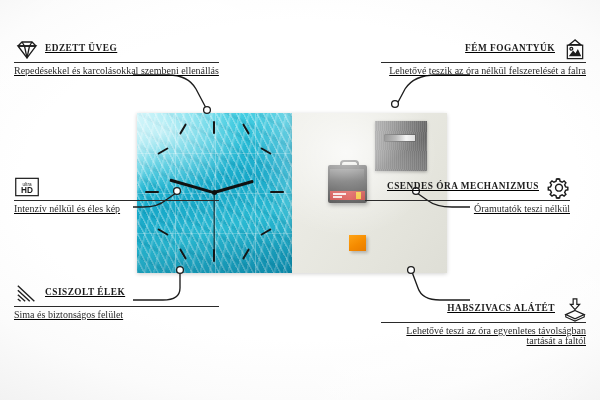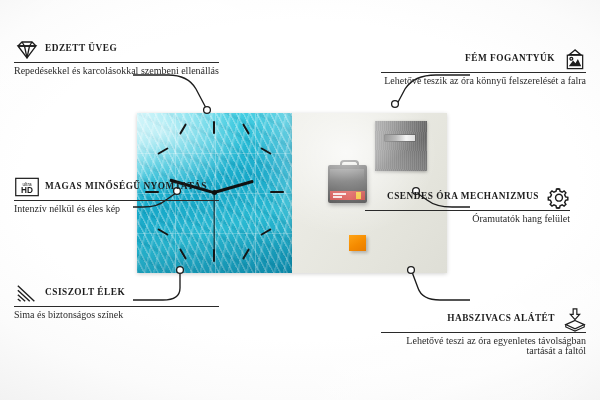--- a/index.html
+++ b/index.html
@@ -75,25 +75,25 @@
   #mech .label{position:absolute;left:2px;bottom:3px;width:35px;height:9px;
     background:linear-gradient(90deg,#c21a17 0%,#d42520 55%,#b8160f 100%);}
   #mech .label .w{position:absolute;top:2px;height:2px;background:rgba(255,255,255,.85);}
   #mech .label .y{position:absolute;right:4px;top:1px;width:5px;height:7px;background:#f0b500;}
 
   #foam{position:absolute;left:57px;top:122px;width:17px;height:16px;
     background:linear-gradient(150deg,#ffa415 0%,#f58b00 55%,#e87c00 100%);
     box-shadow:2px 2px 3px rgba(0,0,0,.22);}
 
   
-  .callout{position:absolute;width:205px;}
+  .callout{position:absolute;width:205px;text-decoration:underline;}
   .callout.left{text-align:left;}
   .callout.right{text-align:right;}
   .head{display:flex;align-items:center;gap:7px;padding-bottom:2px;}
-  .callout.right .head{flex-direction:row-reverse;margin-top:10px;}
+  .callout.right .head{flex-direction:row-reverse;}
   .title{font-size:9.3px;letter-spacing:.5px;color:#1c1c1c;line-height:11.5px;
     font-family:"Liberation Serif", serif;font-weight:700;text-transform:uppercase;}
   .rule{height:1px;background:#2a2a2a;width:100%;}
   .desc{font-size:10px;line-height:9.6px;color:#2b2b2b;padding-top:3px;
     font-family:"Liberation Serif", serif;}
   .ico{width:24px;height:22px;flex:0 0 24px;display:block;}
   .ico svg{display:block;}
 
   svg.wire{position:absolute;left:0;top:0;width:600px;height:400px;pointer-events:none;overflow:visible;}
 </style>
@@ -188,71 +188,70 @@
 
   <div class="callout left" style="left:14px;top:176px;">
     <div class="head">
       <span class="ico">
         <svg viewBox="0 0 30 24" width="26" height="22">
           <rect x="2" y="2" width="26" height="20" fill="none" stroke="#1c1c1c" stroke-width="1.4"></rect>
           <text x="15" y="10.5" font-family="Liberation Sans, sans-serif" font-size="5.4" text-anchor="middle" fill="#1c1c1c">ultra</text>
           <text x="15" y="19.5" font-family="Liberation Sans, sans-serif" font-size="9.5" font-weight="bold" text-anchor="middle" fill="#1c1c1c">HD</text>
         </svg>
       </span>
-      <span class="title">MAGAS MINŐSÉGŰ NYOMTATÁS</span>
     </div>
     <div class="rule"></div>
     <div class="desc">Intenzív nélkül és éles kép</div>
   </div>
 
   <div class="callout left" style="left:14px;top:282px;">
     <div class="head">
       <span class="ico">
         <svg viewBox="0 0 26 24" width="26" height="22" stroke="#1c1c1c" stroke-width="1.5" fill="none">
           <path d="M3,4 L21,21"></path>
             <path d="M3,9 L16,21"></path>
             <path d="M3,14 L11,21"></path>
             <path d="M3,18.5 L6,21"></path>
         </svg>
       </span>
       <span class="title">CSISZOLT ÉLEK</span>
     </div>
     <div class="rule"></div>
-    <div class="desc">Sima és biztonságos színek</div>
+    <div class="desc">Sima és biztonságos felület</div>
   </div>
 
   <div class="callout right" style="left:381px;top:38px;">
     <div class="head">
       <span class="ico">
         <svg viewBox="0 0 26 24" width="26" height="23" fill="none" stroke="#1c1c1c" stroke-width="1.3">
           <path d="M13,2 L7,7 L19,7 Z"></path>
           <rect x="5" y="7.5" width="16" height="14"></rect>
           <path d="M6.5,19 L11,13 L13.5,16 L16,11.5 L19.5,19 Z" fill="#1c1c1c" stroke="none"></path>
           <circle cx="9.2" cy="11.2" r="1.5"></circle>
         </svg>
       </span>
       <span class="title">FÉM FOGANTYÚK</span>
     </div>
     <div class="rule"></div>
-    <div class="desc">Lehetővé teszik az óra könnyű felszerelését a falra</div>
+    <div class="desc">Lehetővé teszik az óra nélkül felszerelését a falra</div>
   </div>
 
   <div class="callout right" style="left:365px;top:176px;">
     <div class="head">
       <span class="ico">
         <svg viewBox="0 0 26 24" width="26" height="23" fill="none" stroke="#1c1c1c" stroke-width="1.5">
           <path d="M13,3.2 l2.6,0 l.5,2.3 l2.2,1 l2-1.3 l1.9,1.9 l-1.3,2 l1,2.2 l2.3,.5 l0,2.6 l-2.3,.5 l-1,2.2 l1.3,2 l-1.9,1.9 l-2-1.3 l-2.2,1 l-.5,2.3 l-2.6,0" transform="translate(-2,0)"></path>
           <path d="M11,3.2 l-2.6,0 l-.5,2.3 l-2.2,1 l-2-1.3 l-1.9,1.9 l1.3,2 l-1,2.2 l-2.3,.5 l0,2.6 l2.3,.5 l1,2.2 l-1.3,2 l1.9,1.9 l2-1.3 l2.2,1 l.5,2.3 l2.6,0" transform="translate(2,0)"></path>
           <circle cx="13" cy="12.2" r="3.6"></circle>
         </svg>
       </span>
       <span class="title">CSENDES ÓRA MECHANIZMUS</span>
     </div>
     <div class="rule"></div>
-    <div class="desc">Óramutatók hang felület</div>
+    <div class="desc">Óramutatók teszi nélkül</div>
   </div>
 
   <div class="callout right" style="left:381px;top:298px;">
     <div class="head">
       <span class="ico">
         <svg viewBox="0 0 26 26" width="26" height="24" fill="none" stroke="#1c1c1c" stroke-width="1.3">
           <path d="M11,1 L15,1 L15,7 L18,7 L13,12.5 L8,7 L11,7 Z"></path>
           <path d="M13,13.5 L23,18 L13,22.5 L3,18 Z"></path>
           <path d="M3,18 L3,20.5 L13,25 L23,20.5 L23,18"></path>
         </svg>

